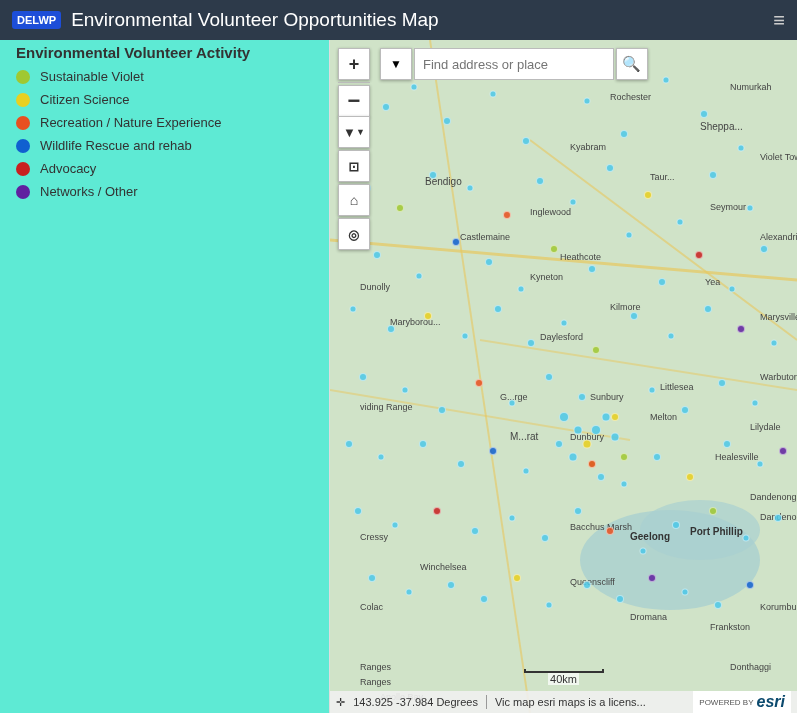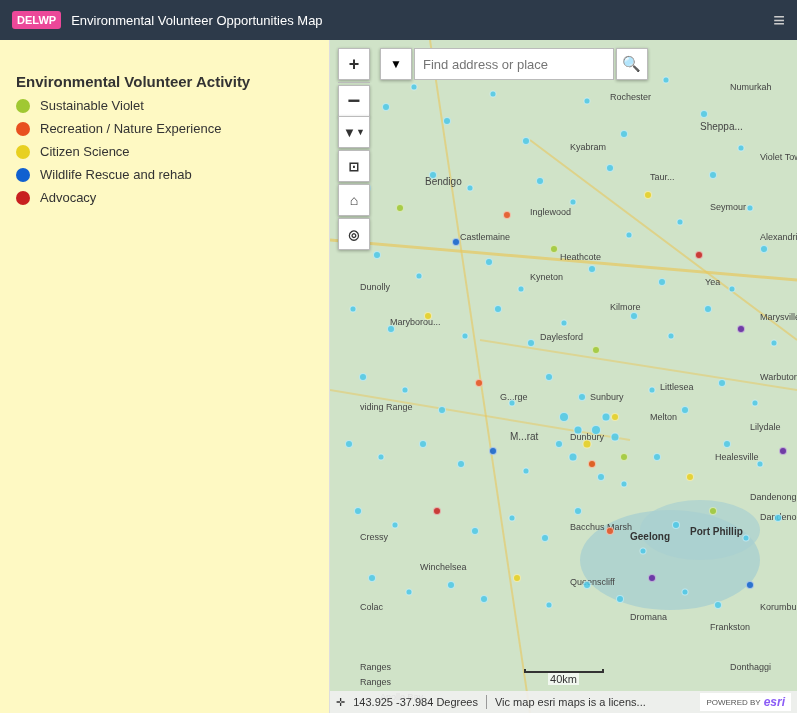--- a/index.html
+++ b/index.html
@@ -9,50 +9,50 @@
     #header {
       background: #2d3a4a;
       color: white;
       height: 40px;
       display: flex;
       align-items: center;
       padding: 0 12px;
       gap: 10px;
     }
     #header-logo {
-      background: #ec4899;
+      background: #1d4ed8;
       color: white;
       font-weight: bold;
       font-size: 11px;
       padding: 3px 5px;
       border-radius: 3px;
     }
     #header-title {
-      font-size: 13px;
+      font-size: 19px;
       font-weight: 400;
       color: white;
     }
     #header-layers-btn {
       margin-left: auto;
       cursor: pointer;
       color: #ccc;
     }
 
     
     #main {
       display: flex;
       width: 797px;
       height: 673px;
     }
 
     
     #sidebar {
       width: 330px;
-      background: #fef9c3;
-      padding: 33px 16px;
+      background: #5eead4;
+      padding: 4px 16px;
       flex-shrink: 0;
       border-right: 1px solid #ddd;
     }
     #sidebar-title {
       font-size: 15px;
       font-weight: bold;
       color: #333;
       margin-bottom: 8px;
     }
     #group-label {
@@ -238,23 +238,23 @@
       margin-left: auto;
       background: white;
       padding: 2px 6px;
       display: flex;
       align-items: center;
       gap: 3px;
       font-size: 10px;
       color: #333;
     }
     #esri-text {
-      font-size: 12px;
+      font-size: 16px;
       font-weight: bold;
-      color: #8b5cf6;
+      color: #0c4a6e;
       font-style: italic;
     }
 
     
     #dots-layer {
       position: absolute;
       top: 0; left: 0;
       width: 100%; height: 100%;
       pointer-events: none;
       z-index: 5;
@@ -278,34 +278,38 @@
 <div id="main">
 
   <div id="sidebar">
     <div id="sidebar-title">Environmental Volunteer Activity</div>
     <div id="legend-list">
         <div class="legend-item">
           <div class="legend-dot" style="background: rgb(160, 200, 50);"></div>
           <span class="legend-text">Sustainable Violet</span>
         </div>
         <div class="legend-item">
+          <div class="legend-dot" style="background: rgb(232, 208, 32);"></div>
+          <span class="legend-text">Citizen Science</span>
+        </div>
+        <div class="legend-item">
           <div class="legend-dot" style="background: rgb(232, 80, 32);"></div>
           <span class="legend-text">Recreation / Nature Experience</span>
-        </div>
-        <div class="legend-item">
-          <div class="legend-dot" style="background: rgb(232, 208, 32);"></div>
-          <span class="legend-text">Citizen Science</span>
         </div>
         <div class="legend-item">
           <div class="legend-dot" style="background: rgb(16, 96, 208);"></div>
           <span class="legend-text">Wildlife Rescue and rehab</span>
         </div>
         <div class="legend-item">
           <div class="legend-dot" style="background: rgb(200, 32, 32);"></div>
           <span class="legend-text">Advocacy</span>
+        </div>
+        <div class="legend-item">
+          <div class="legend-dot" style="background: rgb(96, 32, 160);"></div>
+          <span class="legend-text">Networks / Other</span>
         </div>
       </div>
   </div>
 
   <div id="map-container">
 
     <svg id="map-svg" viewBox="0 0 467 673" xmlns="http://www.w3.org/2000/svg">
 
       <rect width="467" height="673" fill="#c8dfc8"></rect>
 

